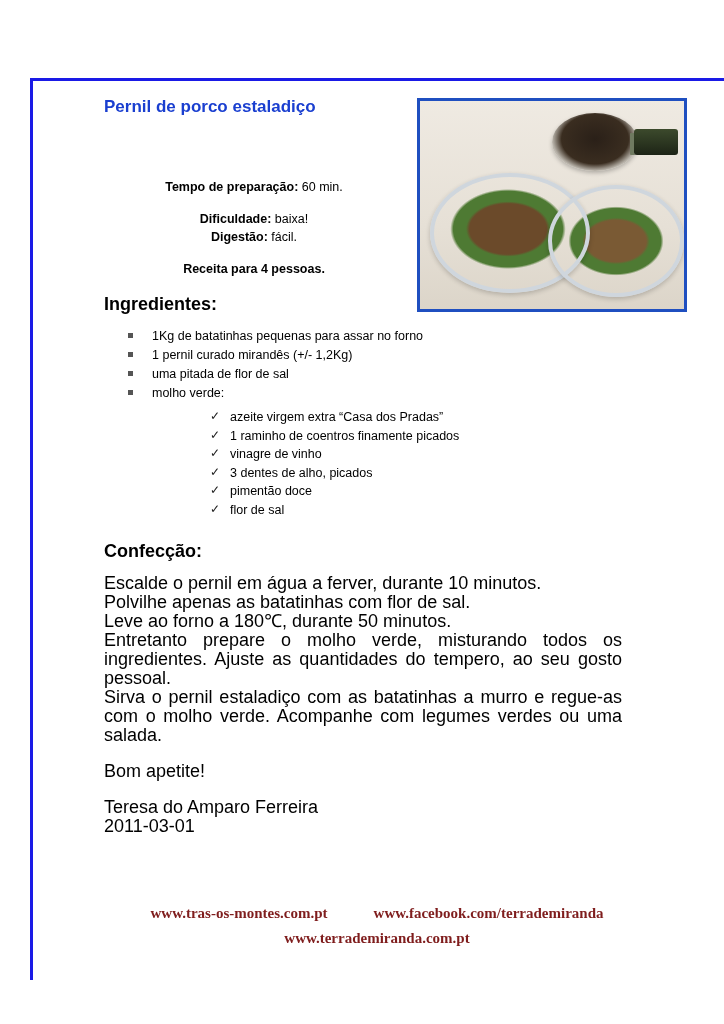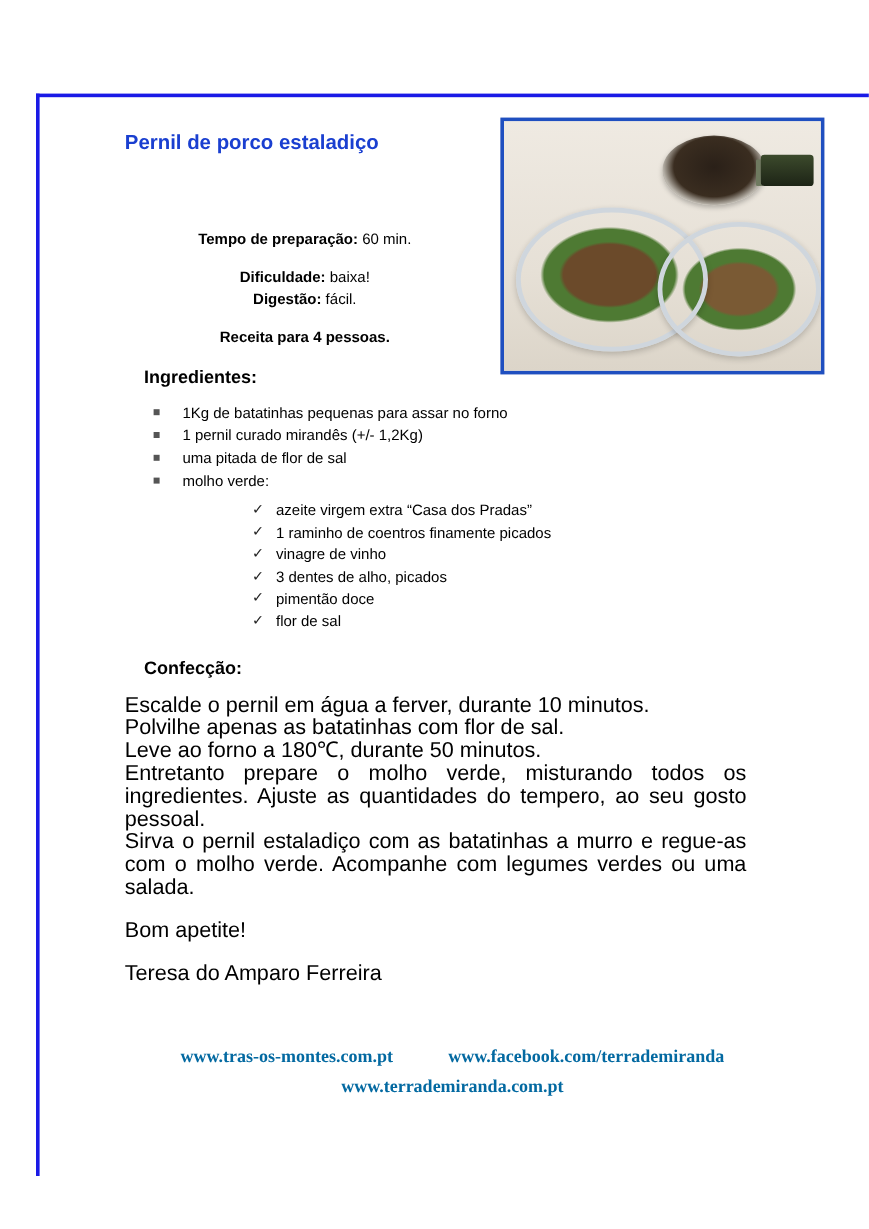--- a/index.html
+++ b/index.html
@@ -30,21 +30,21 @@
     left: 30px;
     top: 78px;
     width: 3px;
     height: 902px;
     background: #1a1ae6;
   }
 
   .page {
     position: absolute;
     left: 104px;
-    top: 108px;
+    top: 96px;
     width: 580px;
   }
 
   .title {
     color: #1a3fd0;
     font-size: 17px;
     font-weight: bold;
     margin: 0 0 0 0;
     line-height: 22px;
     width: 330px;
@@ -112,23 +112,23 @@
     margin-top: 60px;
     font-size: 12.5px;
     line-height: 18px;
     width: 300px;
   }
   .meta p { margin: 0; text-align: center; }
   .meta .gap { height: 14px; }
   b { font-weight: bold; }
 
   .section-label {
-    font-size: 15px;
+    font-size: 18px;
     font-weight: bold;
-    margin: 16px 0 0 16px;
+    margin: 16px 0 0 0;
   }
 
   ul.ingredients {
     list-style: none;
     margin: 12px 0 0 0;
     padding: 0 0 0 24px;
     font-size: 12.5px;
     line-height: 18px;
   }
   ul.ingredients > li {
@@ -172,24 +172,24 @@
     line-height: 19px;
     width: 518px;
   }
   .body-text p { margin: 0; }
   .justify { text-align: justify; }
   .blank { height: 17px; }
 
   .footer {
     position: absolute;
     left: 30px;
-    top: 869px;
+    top: 901px;
     width: 694px;
     text-align: center;
-    color: #0369a1;
+    color: #7f1d1d;
     font-family: "Liberation Serif", serif;
     font-weight: bold;
     font-size: 15px;
     line-height: 25px;
   }
   .footer .row1 span { display: inline-block; }
   .footer .sp { display: inline-block; width: 46px; }
 </style>
 </head>
 <body>
@@ -240,20 +240,21 @@
   <div class="body-text">
     <p>Escalde o pernil em água a ferver, durante 10 minutos.</p>
     <p>Polvilhe apenas as batatinhas com flor de sal.</p>
     <p>Leve ao forno a 180℃, durante 50 minutos.</p>
     <p class="justify">Entretanto prepare o molho verde, misturando todos os ingredientes. Ajuste as quantidades do tempero, ao seu gosto pessoal.</p>
     <p class="justify">Sirva o pernil estaladiço com as batatinhas a murro e regue-as com o molho verde. Acompanhe com legumes verdes ou uma salada.</p>
     <div class="blank"></div>
     <p>Bom apetite!</p>
     <div class="blank"></div>
     <p>Teresa do Amparo Ferreira</p>
+    <p>2011-03-01</p>
   </div>
 
 </div>
 
 <div class="footer">
   <div class="row1">
     <span>www.tras-os-montes.com.pt</span><span class="sp"></span><span>www.facebook.com/terrademiranda</span>
   </div>
   <div class="row2">
     <span>www.terrademiranda.com.pt</span>

